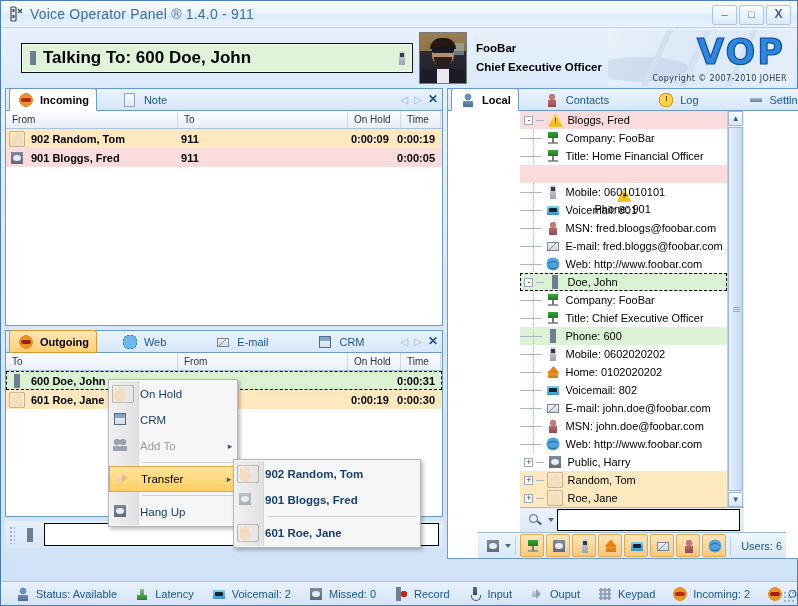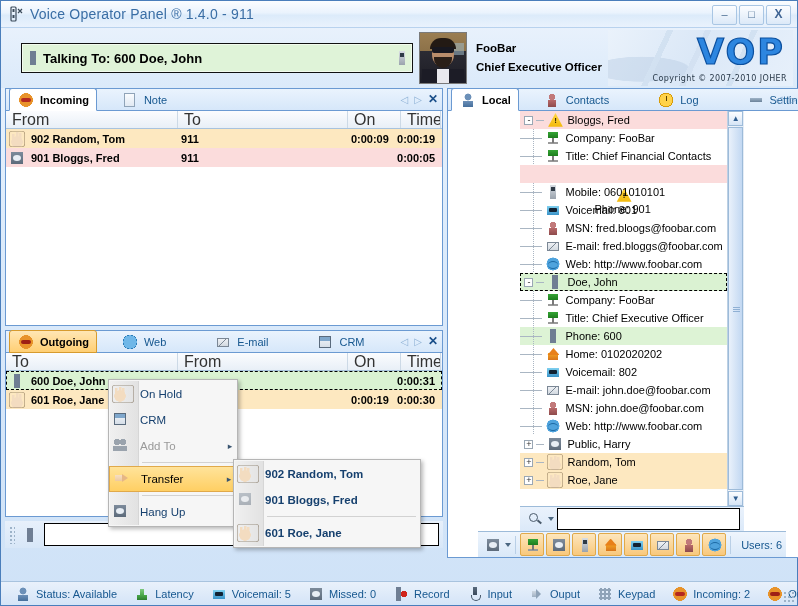--- a/index.html
+++ b/index.html
@@ -43,21 +43,21 @@
     padding:0 4px;box-sizing:border-box;
     background:linear-gradient(180deg,#e8f1fc 0%,#dbeafa 100%);
   }
   .talkbar{
     flex:0 0 390px;height:28px;margin-left:16px;
     background:#dff3d8;border:1px solid #111;
     display:flex;align-items:center;
     box-shadow:inset 0 0 0 1px #f2fbee;
   }
   .talk-ico{width:14px;height:16px;margin:0 7px 0 8px;}
-  .talk-text{font-weight:bold;font-size:13px;color:#000;flex:1;}
+  .talk-text{font-weight:bold;font-size:17px;color:#000;flex:1;}
   .talk-right{margin-right:8px;}
 
   .avatar{
     width:46px;height:50px;margin-left:6px;
     border:1px solid #7a7a7a;
     background:
       radial-gradient(ellipse at 50% 38%, #4a3226 0 17%, rgba(0,0,0,0) 18%),
       linear-gradient(180deg,#9b7e52 0%,#8d7249 35%,#2b2b33 36%,#1d1d26 100%);
     position:relative;overflow:hidden;
   }
@@ -115,21 +115,21 @@
   .tab.active{
     background:#fff;border:1px solid #6b9ad2;border-bottom:1px solid #fff;
     border-radius:3px 3px 0 0;font-weight:bold;color:#000;margin-bottom:-1px;height:21px;
   }
   .tabnav{position:absolute;right:4px;top:3px;display:flex;align-items:center;gap:6px;color:#8fb2d6;font-size:10px;}
   .tabnav .x{color:#1a4f8a;font-weight:bold;font-size:12px;}
 
   .grid-head{
     height:17px;display:flex;align-items:center;
     background:linear-gradient(180deg,#fbfcfe,#e8eff7);
-    border-bottom:1px solid #a8c3de;font-size:16px;color:#333;
+    border-bottom:1px solid #a8c3de;font-size:10px;color:#333;
   }
   .gh{padding-left:6px;box-sizing:border-box;border-right:1px solid #ccd9e6;height:17px;line-height:17px;overflow:hidden;}
   .rows{flex:1;position:relative;background:#fff;overflow:hidden;}
   .row{height:19px;display:flex;align-items:center;font-size:11px;font-weight:bold;color:#000;}
   .row .c{box-sizing:border-box;padding-left:4px;overflow:hidden;white-space:nowrap;}
   .row .c.r{text-align:right;padding-right:7px;padding-left:0;font-weight:bold;}
   .ico16{width:16px;height:16px;flex:0 0 16px;margin:0 2px 0 3px;position:relative;}
 
   
   .i-phone{background:
@@ -473,21 +473,21 @@
                 <span class="tlabel">Bloggs, Fred</span>
               </div>
               <div class="tnode ">
                 <span style="flex: 0 0 22px; height: 18px; background: linear-gradient(rgb(170, 182, 195) 0px, rgb(170, 182, 195) 1px, transparent 1px) 13px 0px / 1px 2px repeat-y, linear-gradient(rgb(170, 182, 195) 0px, rgb(170, 182, 195) 1px, transparent 1px) 14px 9px / 2px 2px repeat-x;"></span>
                 <span class="ico16 i-comp"></span>
                 <span class="tlabel">Company: FooBar</span>
               </div>
               <div class="tnode ">
                 <span style="flex: 0 0 22px; height: 18px; background: linear-gradient(rgb(170, 182, 195) 0px, rgb(170, 182, 195) 1px, transparent 1px) 13px 0px / 1px 2px repeat-y, linear-gradient(rgb(170, 182, 195) 0px, rgb(170, 182, 195) 1px, transparent 1px) 14px 9px / 2px 2px repeat-x;"></span>
                 <span class="ico16 i-comp"></span>
-                <span class="tlabel">Title: Chief Financial Contacts</span>
+                <span class="tlabel">Title: Home Financial Officer</span>
               </div>
               <div class="tnode hl-pink" style="padding-right: 16px; width: 100%; flex-direction: column;">
                 <span style="flex: 0 0 22px; height: 18px; background: linear-gradient(rgb(170, 182, 195) 0px, rgb(170, 182, 195) 1px, transparent 1px) 13px 0px / 1px 2px repeat-y, linear-gradient(rgb(170, 182, 195) 0px, rgb(170, 182, 195) 1px, transparent 1px) 14px 9px / 2px 2px repeat-x;"></span>
                 <span class="ico16 i-warn"></span>
                 <span class="tlabel">Phone: 901</span>
               </div>
               <div class="tnode ">
                 <span style="flex: 0 0 22px; height: 18px; background: linear-gradient(rgb(170, 182, 195) 0px, rgb(170, 182, 195) 1px, transparent 1px) 13px 0px / 1px 2px repeat-y, linear-gradient(rgb(170, 182, 195) 0px, rgb(170, 182, 195) 1px, transparent 1px) 14px 9px / 2px 2px repeat-x;"></span>
                 <span class="ico16 i-mobile"></span>
                 <span class="tlabel">Mobile: 0601010101</span>
@@ -529,20 +529,25 @@
                 <span class="ico16 i-comp"></span>
                 <span class="tlabel">Title: Chief Executive Officer</span>
               </div>
               <div class="tnode hl-green" style="padding-right: 0px; width: 100%;">
                 <span style="flex: 0 0 22px; height: 18px; background: linear-gradient(rgb(170, 182, 195) 0px, rgb(170, 182, 195) 1px, transparent 1px) 13px 0px / 1px 2px repeat-y, linear-gradient(rgb(170, 182, 195) 0px, rgb(170, 182, 195) 1px, transparent 1px) 14px 9px / 2px 2px repeat-x;"></span>
                 <span class="ico16 i-phone"></span>
                 <span class="tlabel">Phone: 600</span>
               </div>
               <div class="tnode ">
                 <span style="flex: 0 0 22px; height: 18px; background: linear-gradient(rgb(170, 182, 195) 0px, rgb(170, 182, 195) 1px, transparent 1px) 13px 0px / 1px 2px repeat-y, linear-gradient(rgb(170, 182, 195) 0px, rgb(170, 182, 195) 1px, transparent 1px) 14px 9px / 2px 2px repeat-x;"></span>
+                <span class="ico16 i-mobile"></span>
+                <span class="tlabel">Mobile: 0602020202</span>
+              </div>
+              <div class="tnode ">
+                <span style="flex: 0 0 22px; height: 18px; background: linear-gradient(rgb(170, 182, 195) 0px, rgb(170, 182, 195) 1px, transparent 1px) 13px 0px / 1px 2px repeat-y, linear-gradient(rgb(170, 182, 195) 0px, rgb(170, 182, 195) 1px, transparent 1px) 14px 9px / 2px 2px repeat-x;"></span>
                 <span class="ico16 i-home"></span>
                 <span class="tlabel">Home: 0102020202</span>
               </div>
               <div class="tnode ">
                 <span style="flex: 0 0 22px; height: 18px; background: linear-gradient(rgb(170, 182, 195) 0px, rgb(170, 182, 195) 1px, transparent 1px) 13px 0px / 1px 2px repeat-y, linear-gradient(rgb(170, 182, 195) 0px, rgb(170, 182, 195) 1px, transparent 1px) 14px 9px / 2px 2px repeat-x;"></span>
                 <span class="ico16 i-vm"></span>
                 <span class="tlabel">Voicemail: 802</span>
               </div>
               <div class="tnode ">
                 <span style="flex: 0 0 22px; height: 18px; background: linear-gradient(rgb(170, 182, 195) 0px, rgb(170, 182, 195) 1px, transparent 1px) 13px 0px / 1px 2px repeat-y, linear-gradient(rgb(170, 182, 195) 0px, rgb(170, 182, 195) 1px, transparent 1px) 14px 9px / 2px 2px repeat-x;"></span>
@@ -678,21 +683,21 @@
       <div class="sitem">
         <span class="ico16 i-person"></span>
         <span>Status: Available</span>
       </div>
       <div class="sitem">
         <span class="ico16 i-latency"></span>
         <span>Latency</span>
       </div>
       <div class="sitem">
         <span class="ico16 i-vm"></span>
-        <span>Voicemail: 5</span>
+        <span>Voicemail: 2</span>
       </div>
       <div class="sitem">
         <span class="ico16 i-telold"></span>
         <span>Missed: 0</span>
       </div>
       <div class="sitem">
         <span class="ico16 i-rec"></span>
         <span>Record</span>
       </div>
       <div class="sitem">

